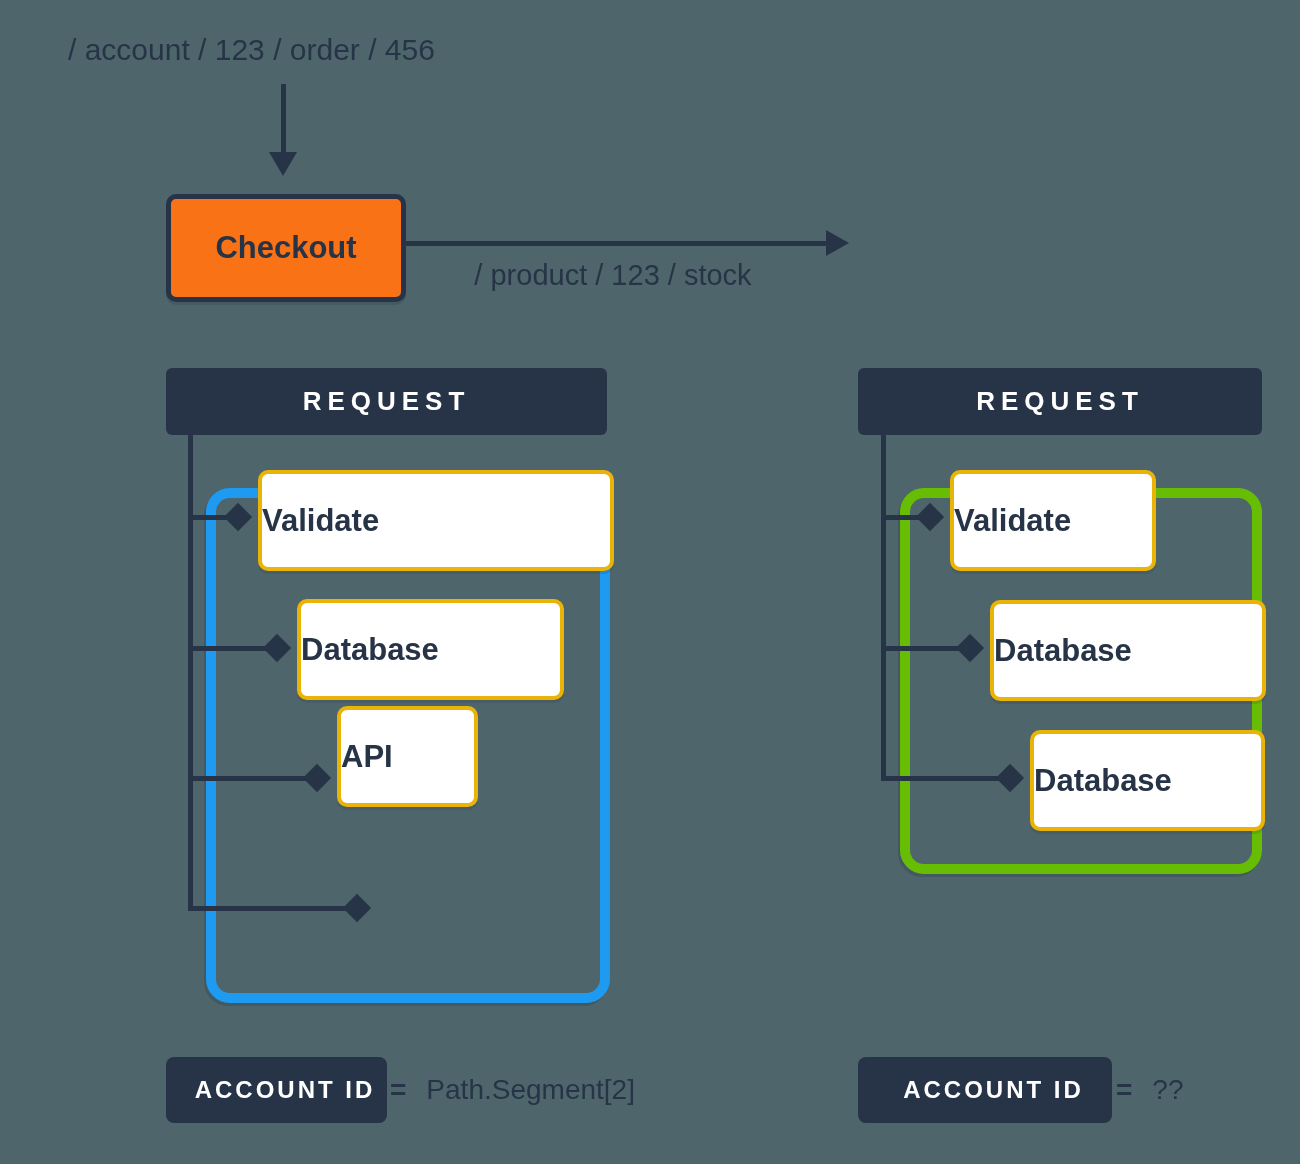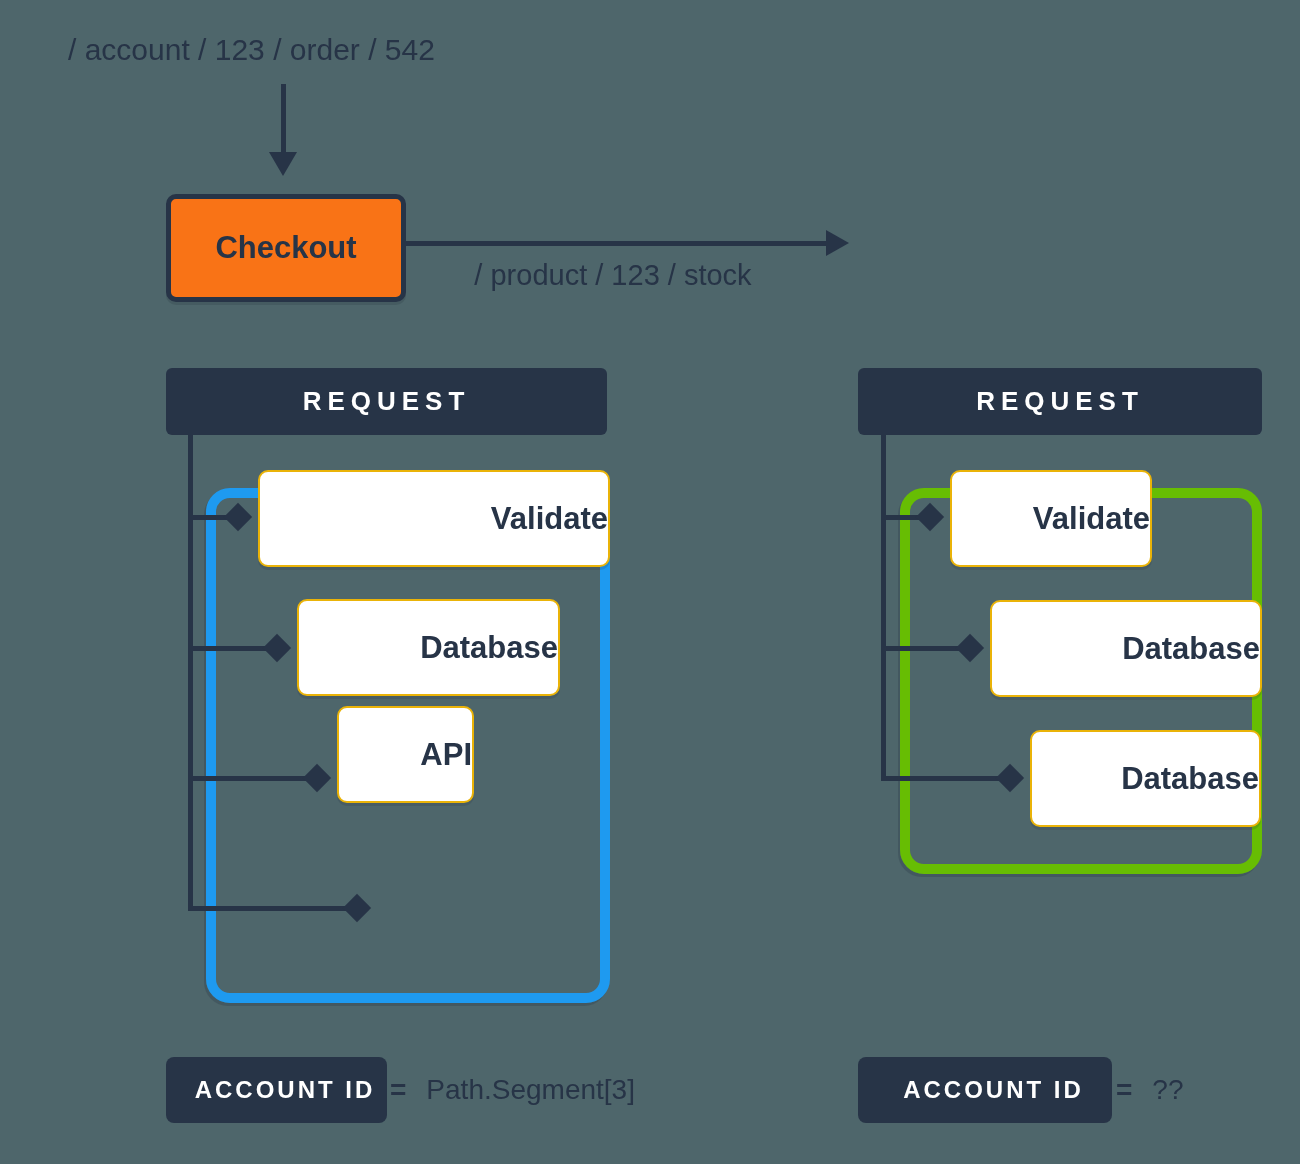--- a/index.html
+++ b/index.html
@@ -15,22 +15,22 @@
   
   .ink-text{color:#273447;}
   .node{
     background:#f97316;border:5px solid #273447;border-radius:10px;
     display:flex;align-items:center;justify-content:center;
     font-size:31px;font-weight:700;color:#273447;
     box-shadow:0 3px 0 rgba(31,42,58,.18);
     z-index:4;
   }
   .step{
-    background:#FFFFFF;border:2px solid #eab308;border-radius:10px;
-    display:flex;align-items:center;justify-content:flex-end;
+    background:#FFFFFF;border:4px solid #eab308;border-radius:10px;
+    display:flex;align-items:center;justify-content:flex-start;
     font-size:31px;font-weight:700;color:#273447;
     box-shadow:0 3px 0 rgba(31,42,58,.15);
     z-index:4;
   }
   .hdr{
     background:#273447;border-radius:6px;
     display:flex;align-items:center;justify-content:center;
     color:#FFFFFF;font-size:26px;font-weight:700;letter-spacing:6px;
     z-index:2;
   }
@@ -96,21 +96,21 @@
   .badge-l{left:166px;top:1057px;width:204px;height:66px;}
   .eq-l{left:390px;top:1057px;height:66px;}
   .badge-r{left:858px;top:1057px;width:237px;height:66px;}
   .eq-r{left:1116px;top:1057px;height:66px;}
 </style>
 </head>
 <body>
 
 <div class="canvas">
 
-  <div class="abs top-path ink-text">/ account / 123 / order / 542</div>
+  <div class="abs top-path ink-text">/ account / 123 / order / 456</div>
   <div class="abs arrow-down-line"></div>
   <div class="abs arrow-down-head"></div>
 
   <div class="abs node checkout">
     <span>Checkout</span>
   </div>
   <div class="abs arrow-right-line"></div>
   <div class="abs arrow-right-head"></div>
   <div class="abs call-path ink-text">/ product / 123 / stock</div>
 
@@ -157,21 +157,21 @@
 
   <div class="abs hline hr3"></div>
   <div class="abs dia e3"></div>
   <div class="abs step s-db2-r">
     <span>Database</span>
   </div>
 
   <div class="abs badge badge-l">ACCOUNT ID</div>
   <div class="abs eq eq-l">
     <span class="op">=</span>
-    <span class="val">Path.Segment[3]</span>
+    <span class="val">Path.Segment[2]</span>
   </div>
 
   <div class="abs badge badge-r">ACCOUNT ID</div>
   <div class="abs eq eq-r">
     <span class="op">=</span>
     <span class="val">??</span>
   </div>
 
 </div>
 

